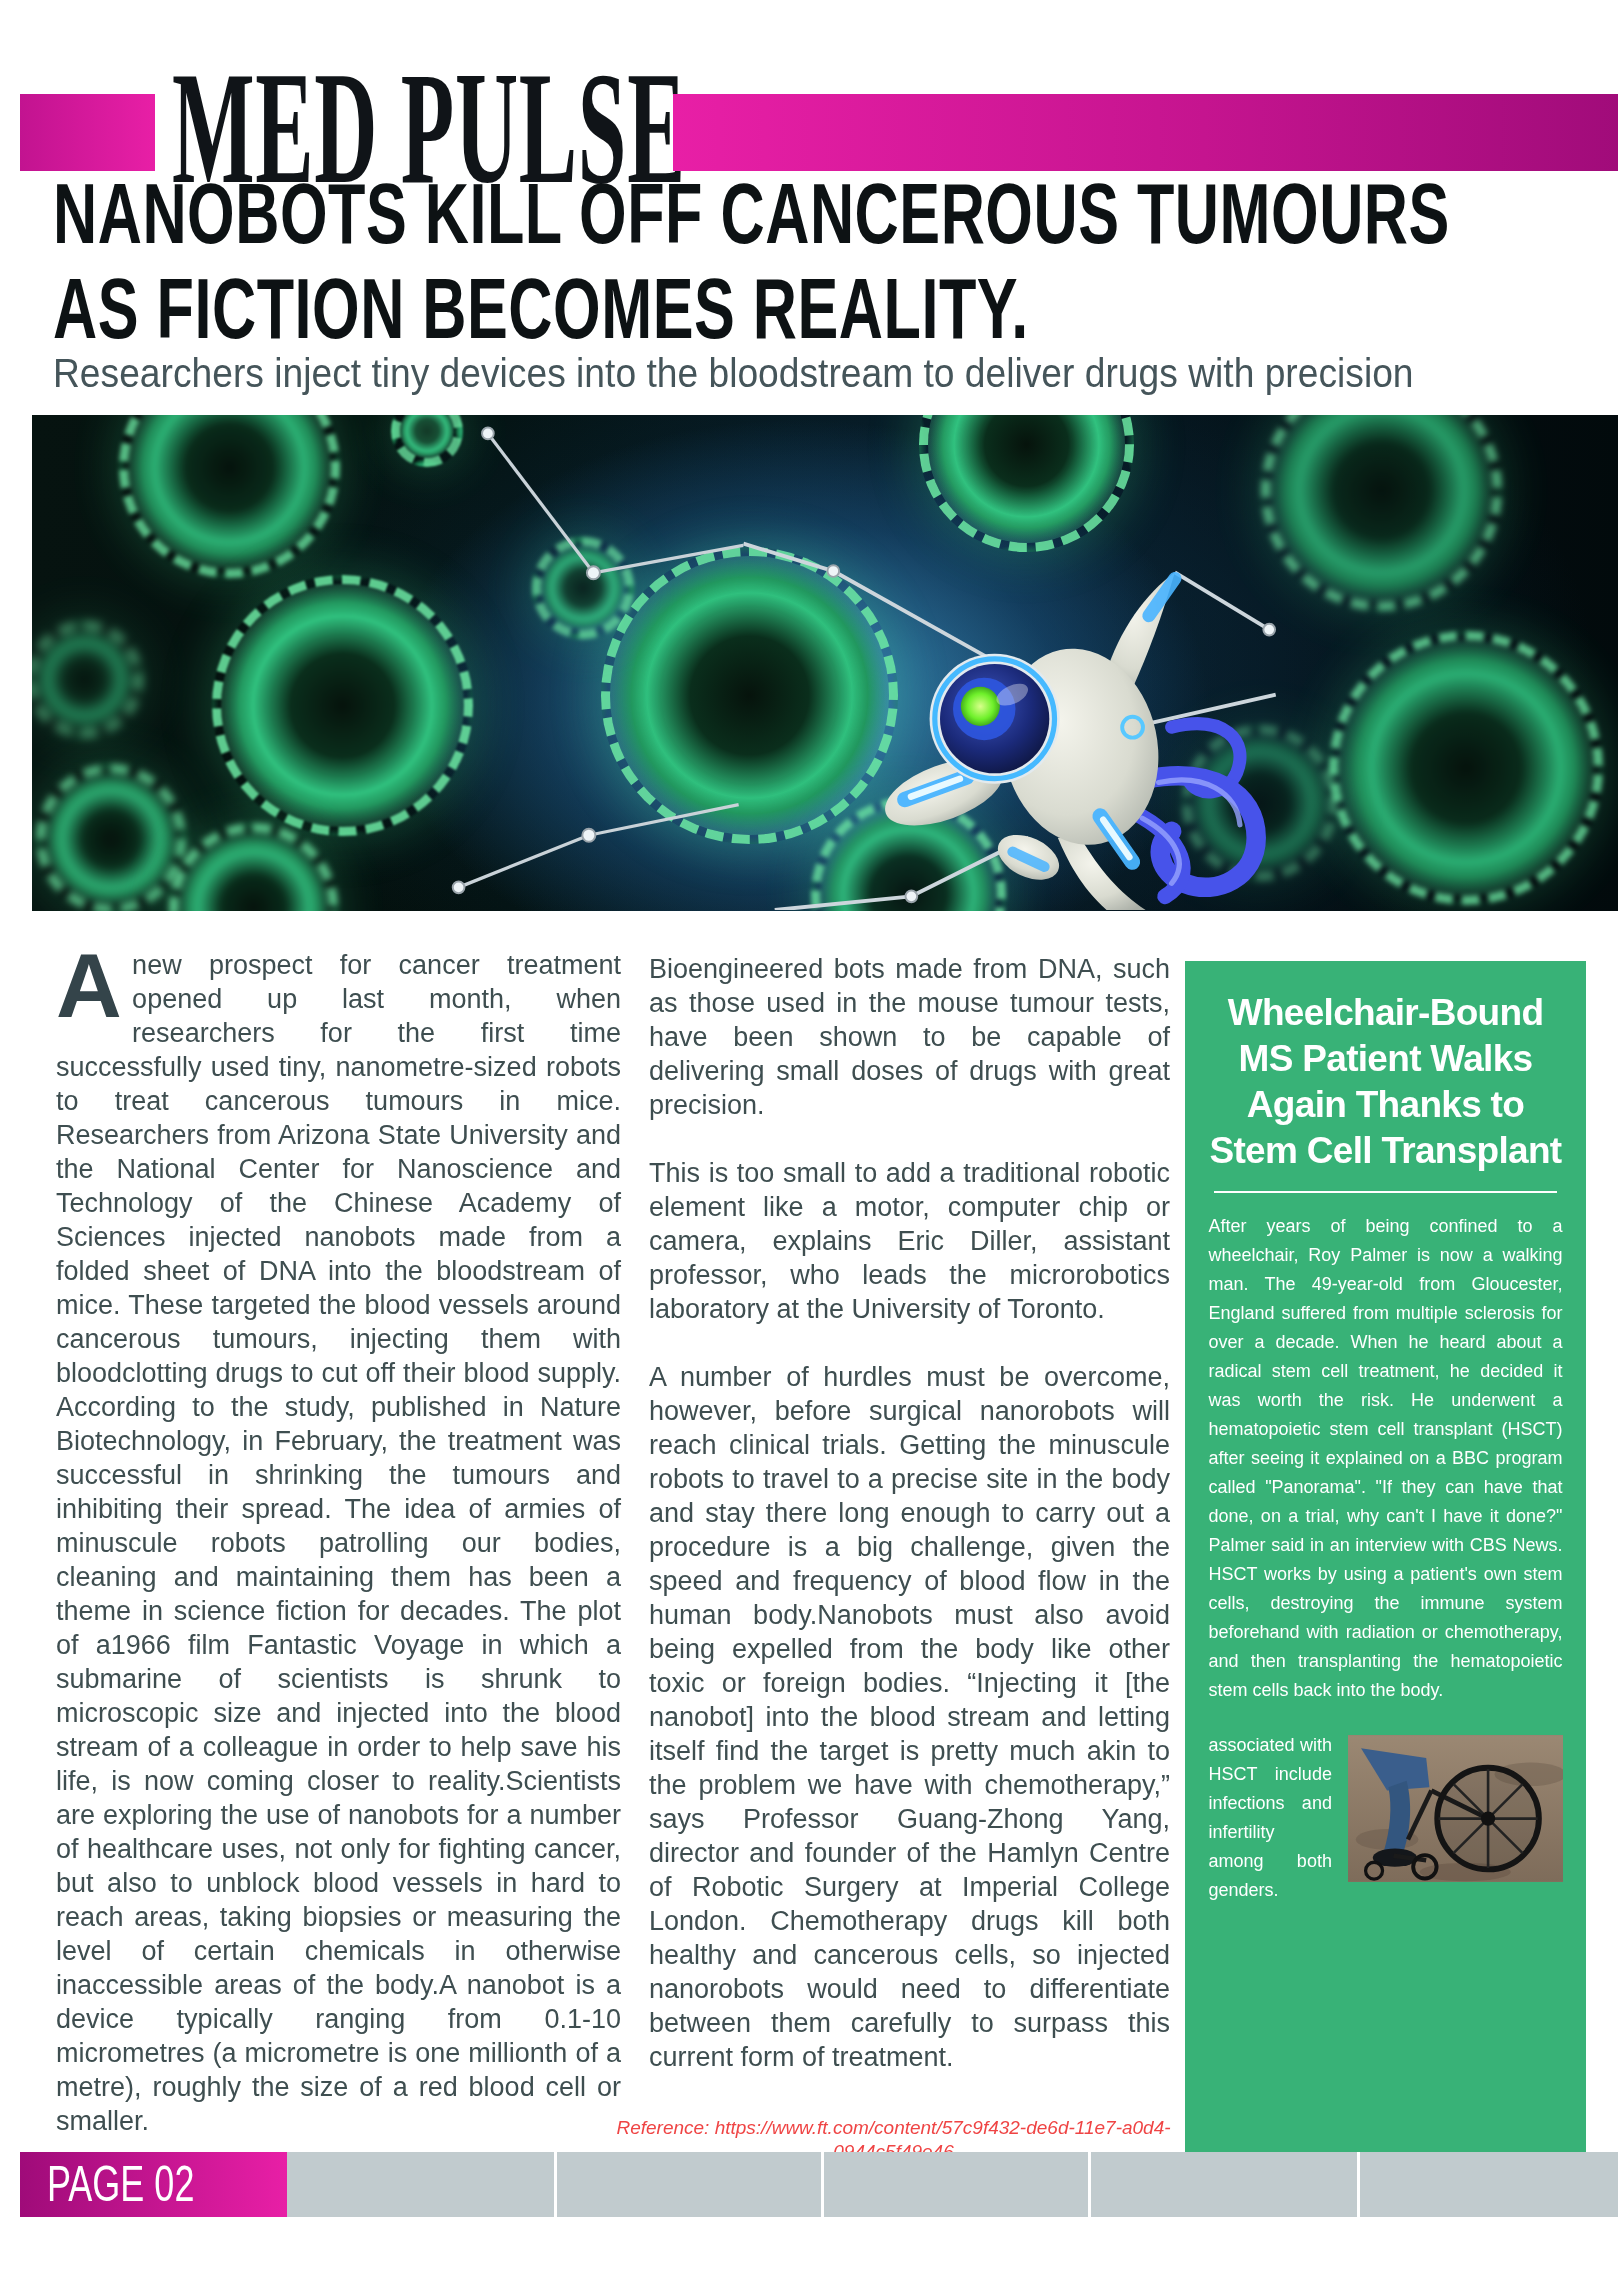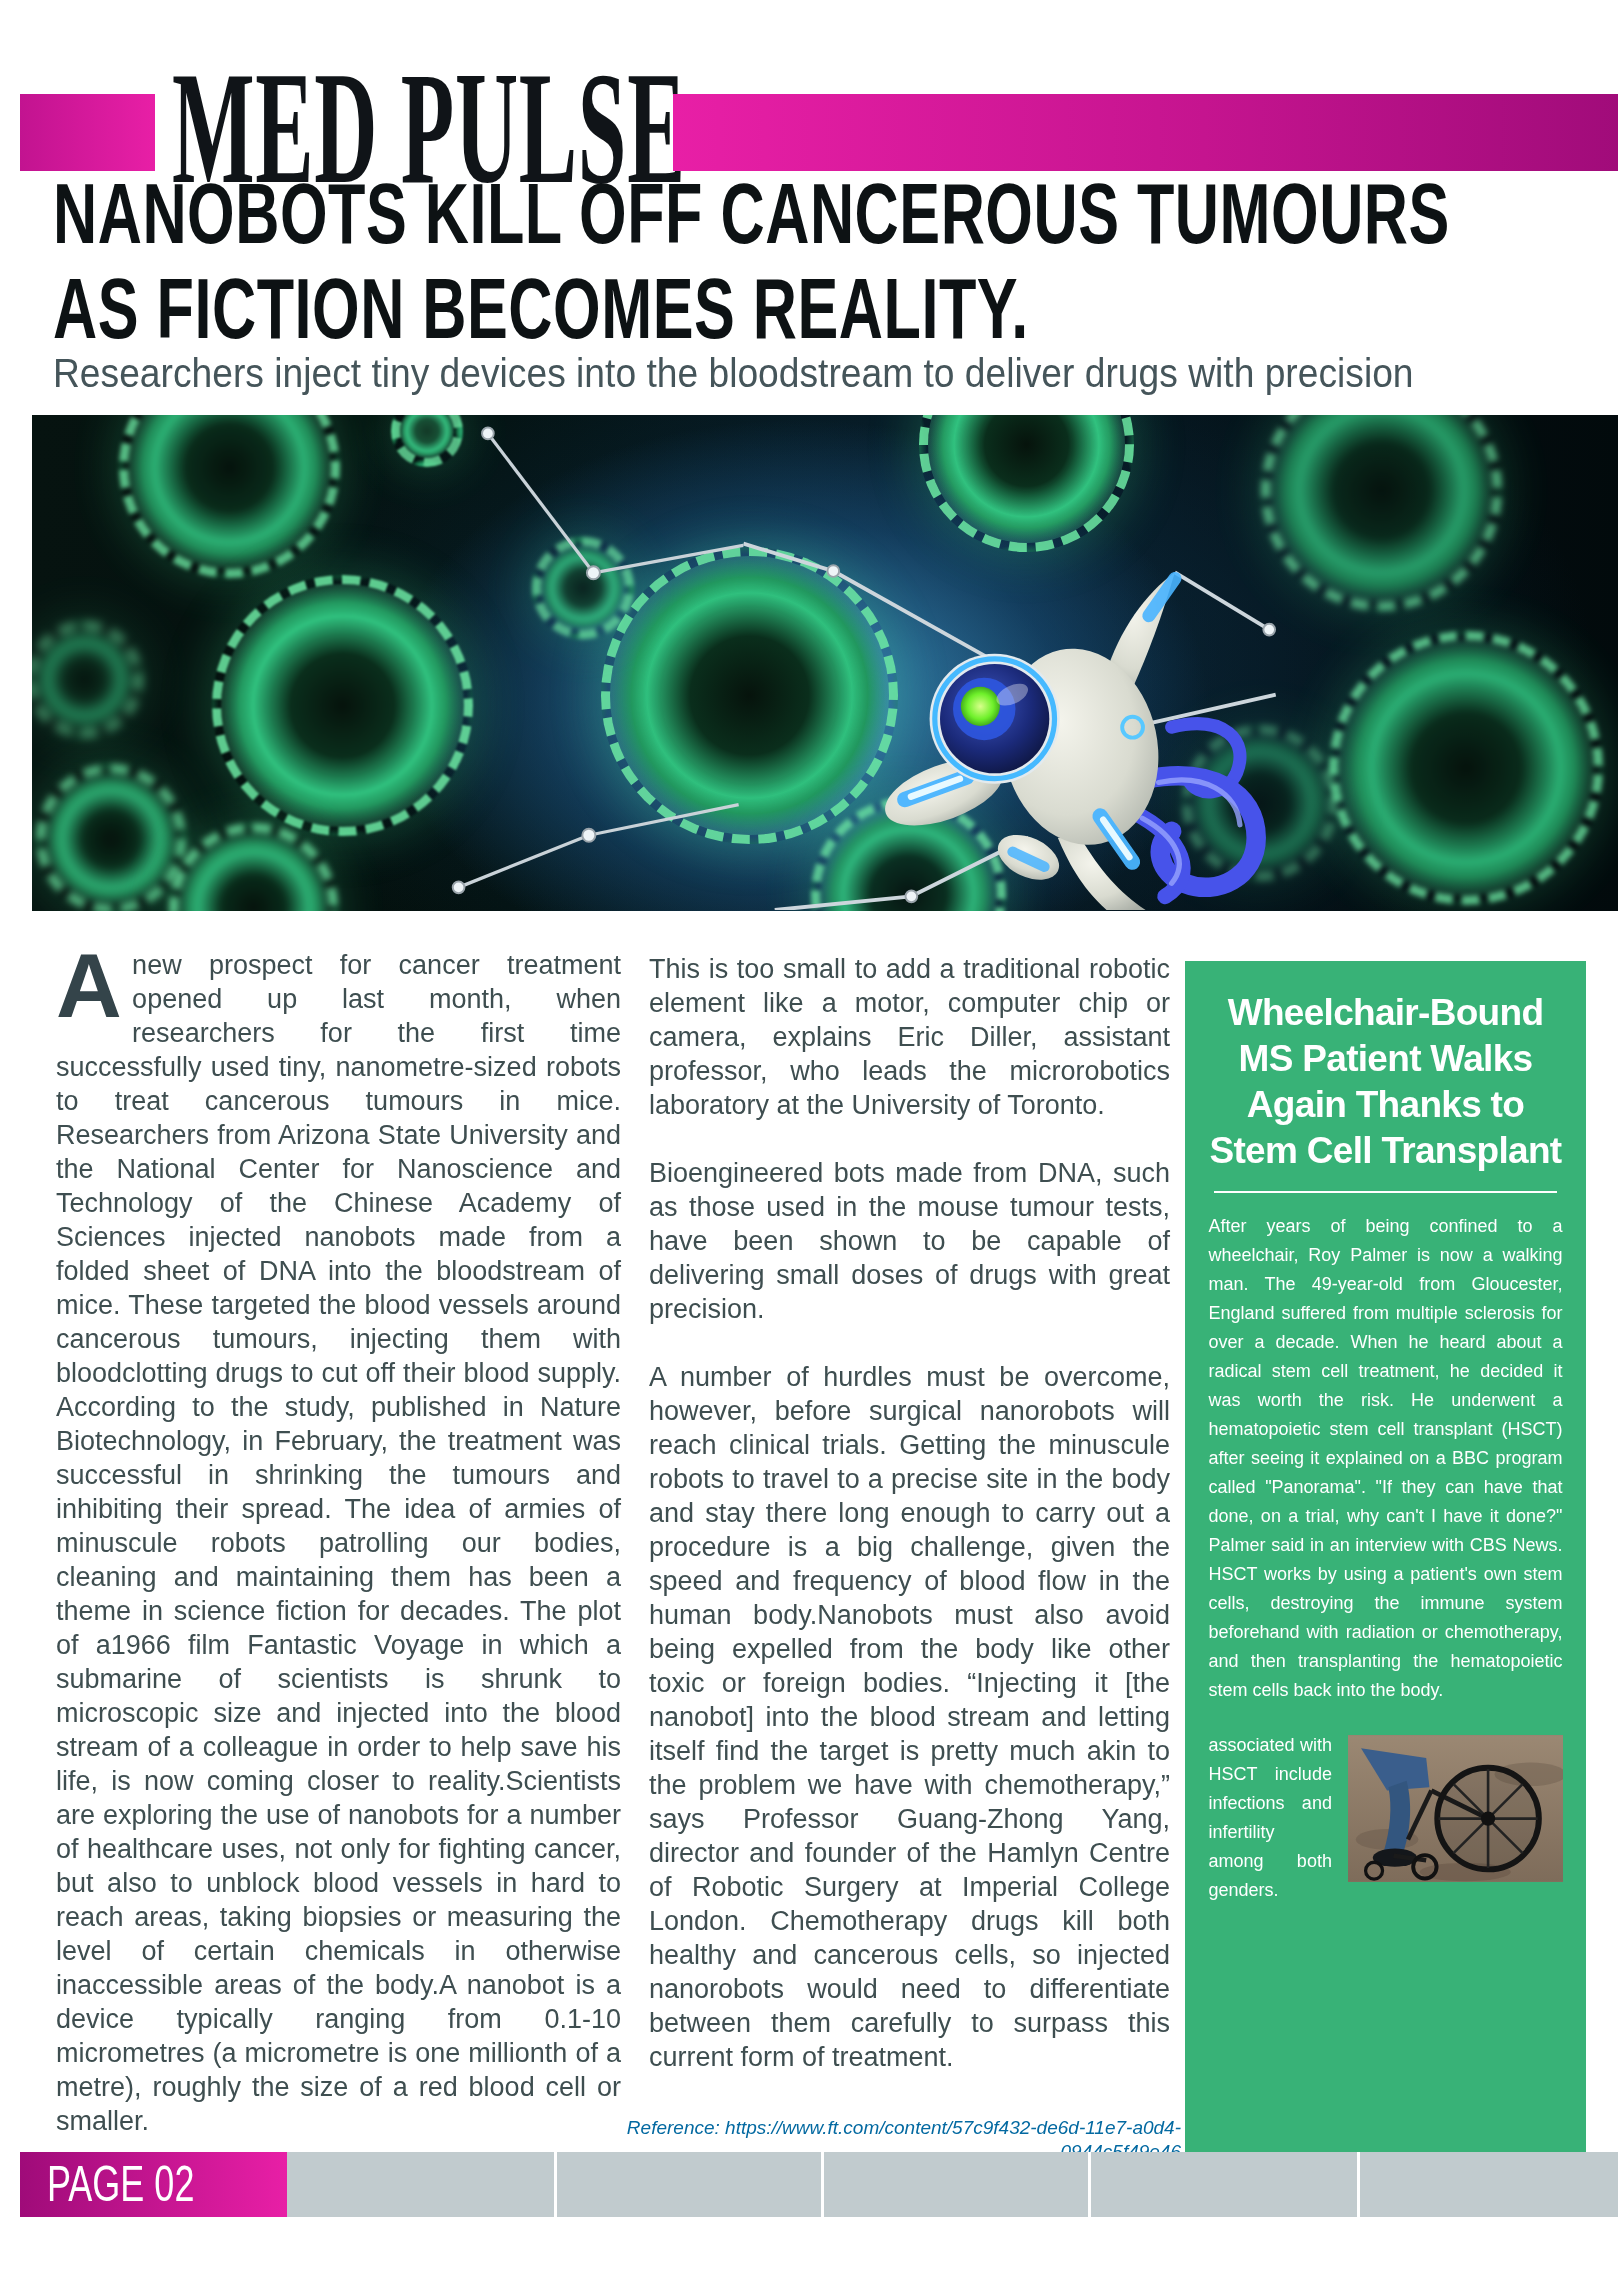--- a/index.html
+++ b/index.html
@@ -46,22 +46,22 @@
   
   .col { position:absolute; color:#3e4e50; }
   .col p { text-align:justify; font-size:27px; line-height:34px; margin:0 0 34px 0; }
   .col1 { left:36px;  top:948px; width:565px; }
   .col2 { left:629px; top:952px; width:521px; }
   .dropcap {
     float:left; font-size:91px; line-height:69px; font-weight:bold; color:#34444a;
     margin:2.6px 10.4px 0 0;
   }
   .reference {
-    position:absolute; left:586px; top:2116px; width:575px; text-align:right;
-    font-size:19px; font-style:italic; color:#0369a1; line-height:23.5px;
+    position:absolute; left:586px; top:2116px; width:575px; text-align:center;
+    font-size:19px; font-style:italic; color:#ef4444; line-height:23.5px;
   }
   
   .sidebar {
     position:absolute; left:1165px; top:961px; width:401px; height:1191px;
     background:#38b277; color:#ffffff; padding:23.5px 23.5px 0 23.5px; overflow:hidden;
   }
   .sidebar h2 {
     font-size:37px; line-height:46px; font-weight:bold; text-align:center;
     letter-spacing:-0.7px; margin:5.2px 0 0 0;
   }
@@ -195,22 +195,22 @@
 
       <circle cx="640" cy="300" r="16" fill="none" stroke="#58c8ff" stroke-width="6"></circle>
     </svg>
   </figure>
 
   <section class="col col1">
     <p><span class="dropcap">A</span><span>new prospect for cancer treatment opened up last month, when researchers for the first time successfully used tiny, nanometre-sized robots to treat cancerous tumours in mice. Researchers from Arizona State University and the National Center for Nanoscience and Technology of the Chinese Academy of Sciences injected nanobots made from a folded sheet of DNA into the bloodstream of mice. These targeted the blood vessels around cancerous tumours, injecting them with bloodclotting drugs to cut off their blood supply. According to the study, published in Nature Biotechnology, in February, the treatment was successful in shrinking the tumours and inhibiting their spread. The idea of armies of minuscule robots patrolling our bodies, cleaning and maintaining them has been a theme in science fiction for decades. The plot of a1966 film Fantastic Voyage in which a submarine of scientists is shrunk to microscopic size and injected into the blood stream of a colleague in order to help save his life, is now coming closer to reality.Scientists are exploring the use of nanobots for a number of healthcare uses, not only for fighting cancer, but also to unblock blood vessels in hard to reach areas, taking biopsies or measuring the level of certain chemicals in otherwise inaccessible areas of the body.A nanobot is a device typically ranging from 0.1-10 micrometres (a micrometre is one millionth of a metre), roughly the size of a red blood cell or smaller.</span></p>
   </section>
 
   <section class="col col2">
+    <p>Bioengineered bots made from DNA, such as those used in the mouse tumour tests, have been shown to be capable of delivering small doses of drugs with great precision.</p>
     <p>This is too small to add a traditional robotic element like a motor, computer chip or camera, explains Eric Diller, assistant professor, who leads the microrobotics laboratory at the University of Toronto.</p>
-    <p>Bioengineered bots made from DNA, such as those used in the mouse tumour tests, have been shown to be capable of delivering small doses of drugs with great precision.</p>
     <p>A number of hurdles must be overcome, however, before surgical nanorobots will reach clinical trials. Getting the minuscule robots to travel to a precise site in the body and stay there long enough to carry out a procedure is a big challenge, given the speed and frequency of blood flow in the human body.Nanobots must also avoid being expelled from the body like other toxic or foreign bodies. “Injecting it [the nanobot] into the blood stream and letting itself find the target is pretty much akin to the problem we have with chemotherapy,” says Professor Guang-Zhong Yang, director and founder of the Hamlyn Centre of Robotic Surgery at Imperial College London. Chemotherapy drugs kill both healthy and cancerous cells, so injected nanorobots would need to differentiate between them carefully to surpass this current form of treatment.</p>
   </section>
 
   <div class="reference">Reference: https://www.ft.com/content/57c9f432-de6d-11e7-a0d4-0944c5f49e46</div>
 
   <aside class="sidebar">
     <h2>Wheelchair-Bound MS Patient Walks Again Thanks to Stem Cell Transplant</h2>
     <hr>
     <p>After years of being confined to a wheelchair, Roy Palmer is now a walking man. The 49-year-old from Gloucester, England suffered from multiple sclerosis for over a decade. When he heard about a radical stem cell treatment, he decided it was worth the risk. He underwent a hematopoietic stem cell transplant (HSCT) after seeing it explained on a BBC program called "Panorama". "If they can have that done, on a trial, why can't I have it done?" Palmer said in an interview with CBS News. HSCT works by using a patient's own stem cells, destroying the immune system beforehand with radiation or chemotherapy, and then transplanting the hematopoietic stem cells back into the body.</p>
     <div class="wrapzone">

